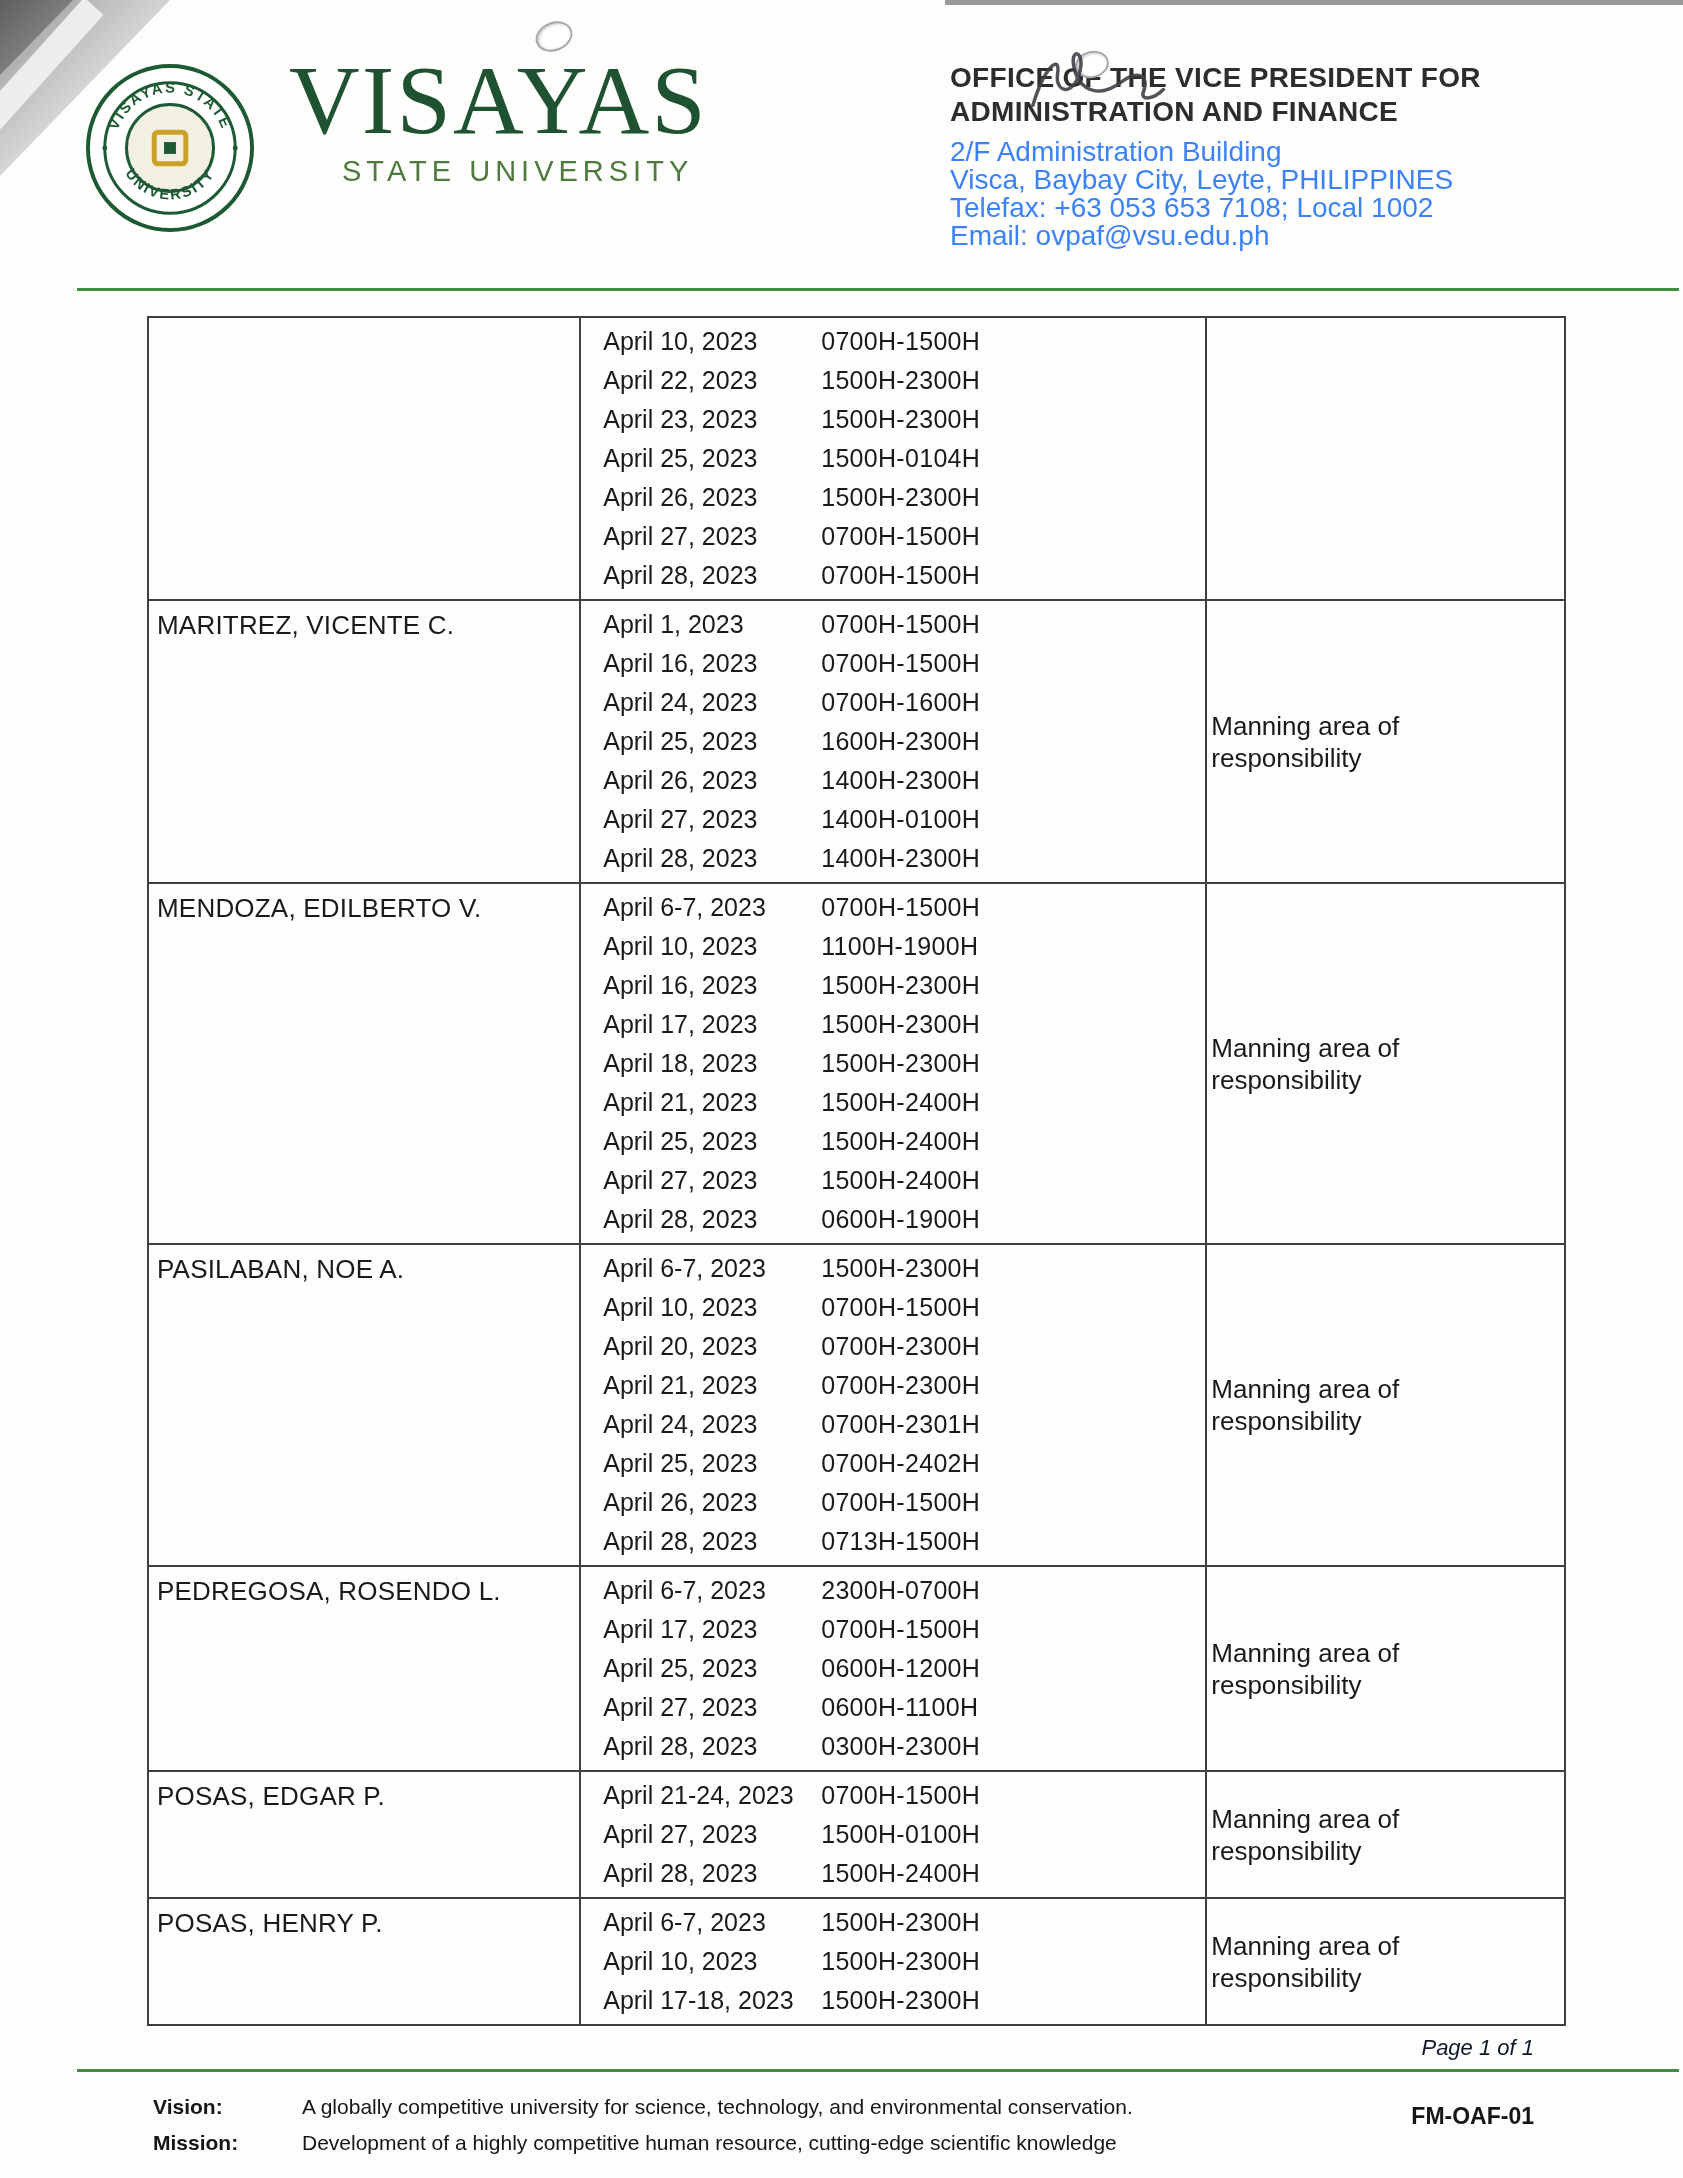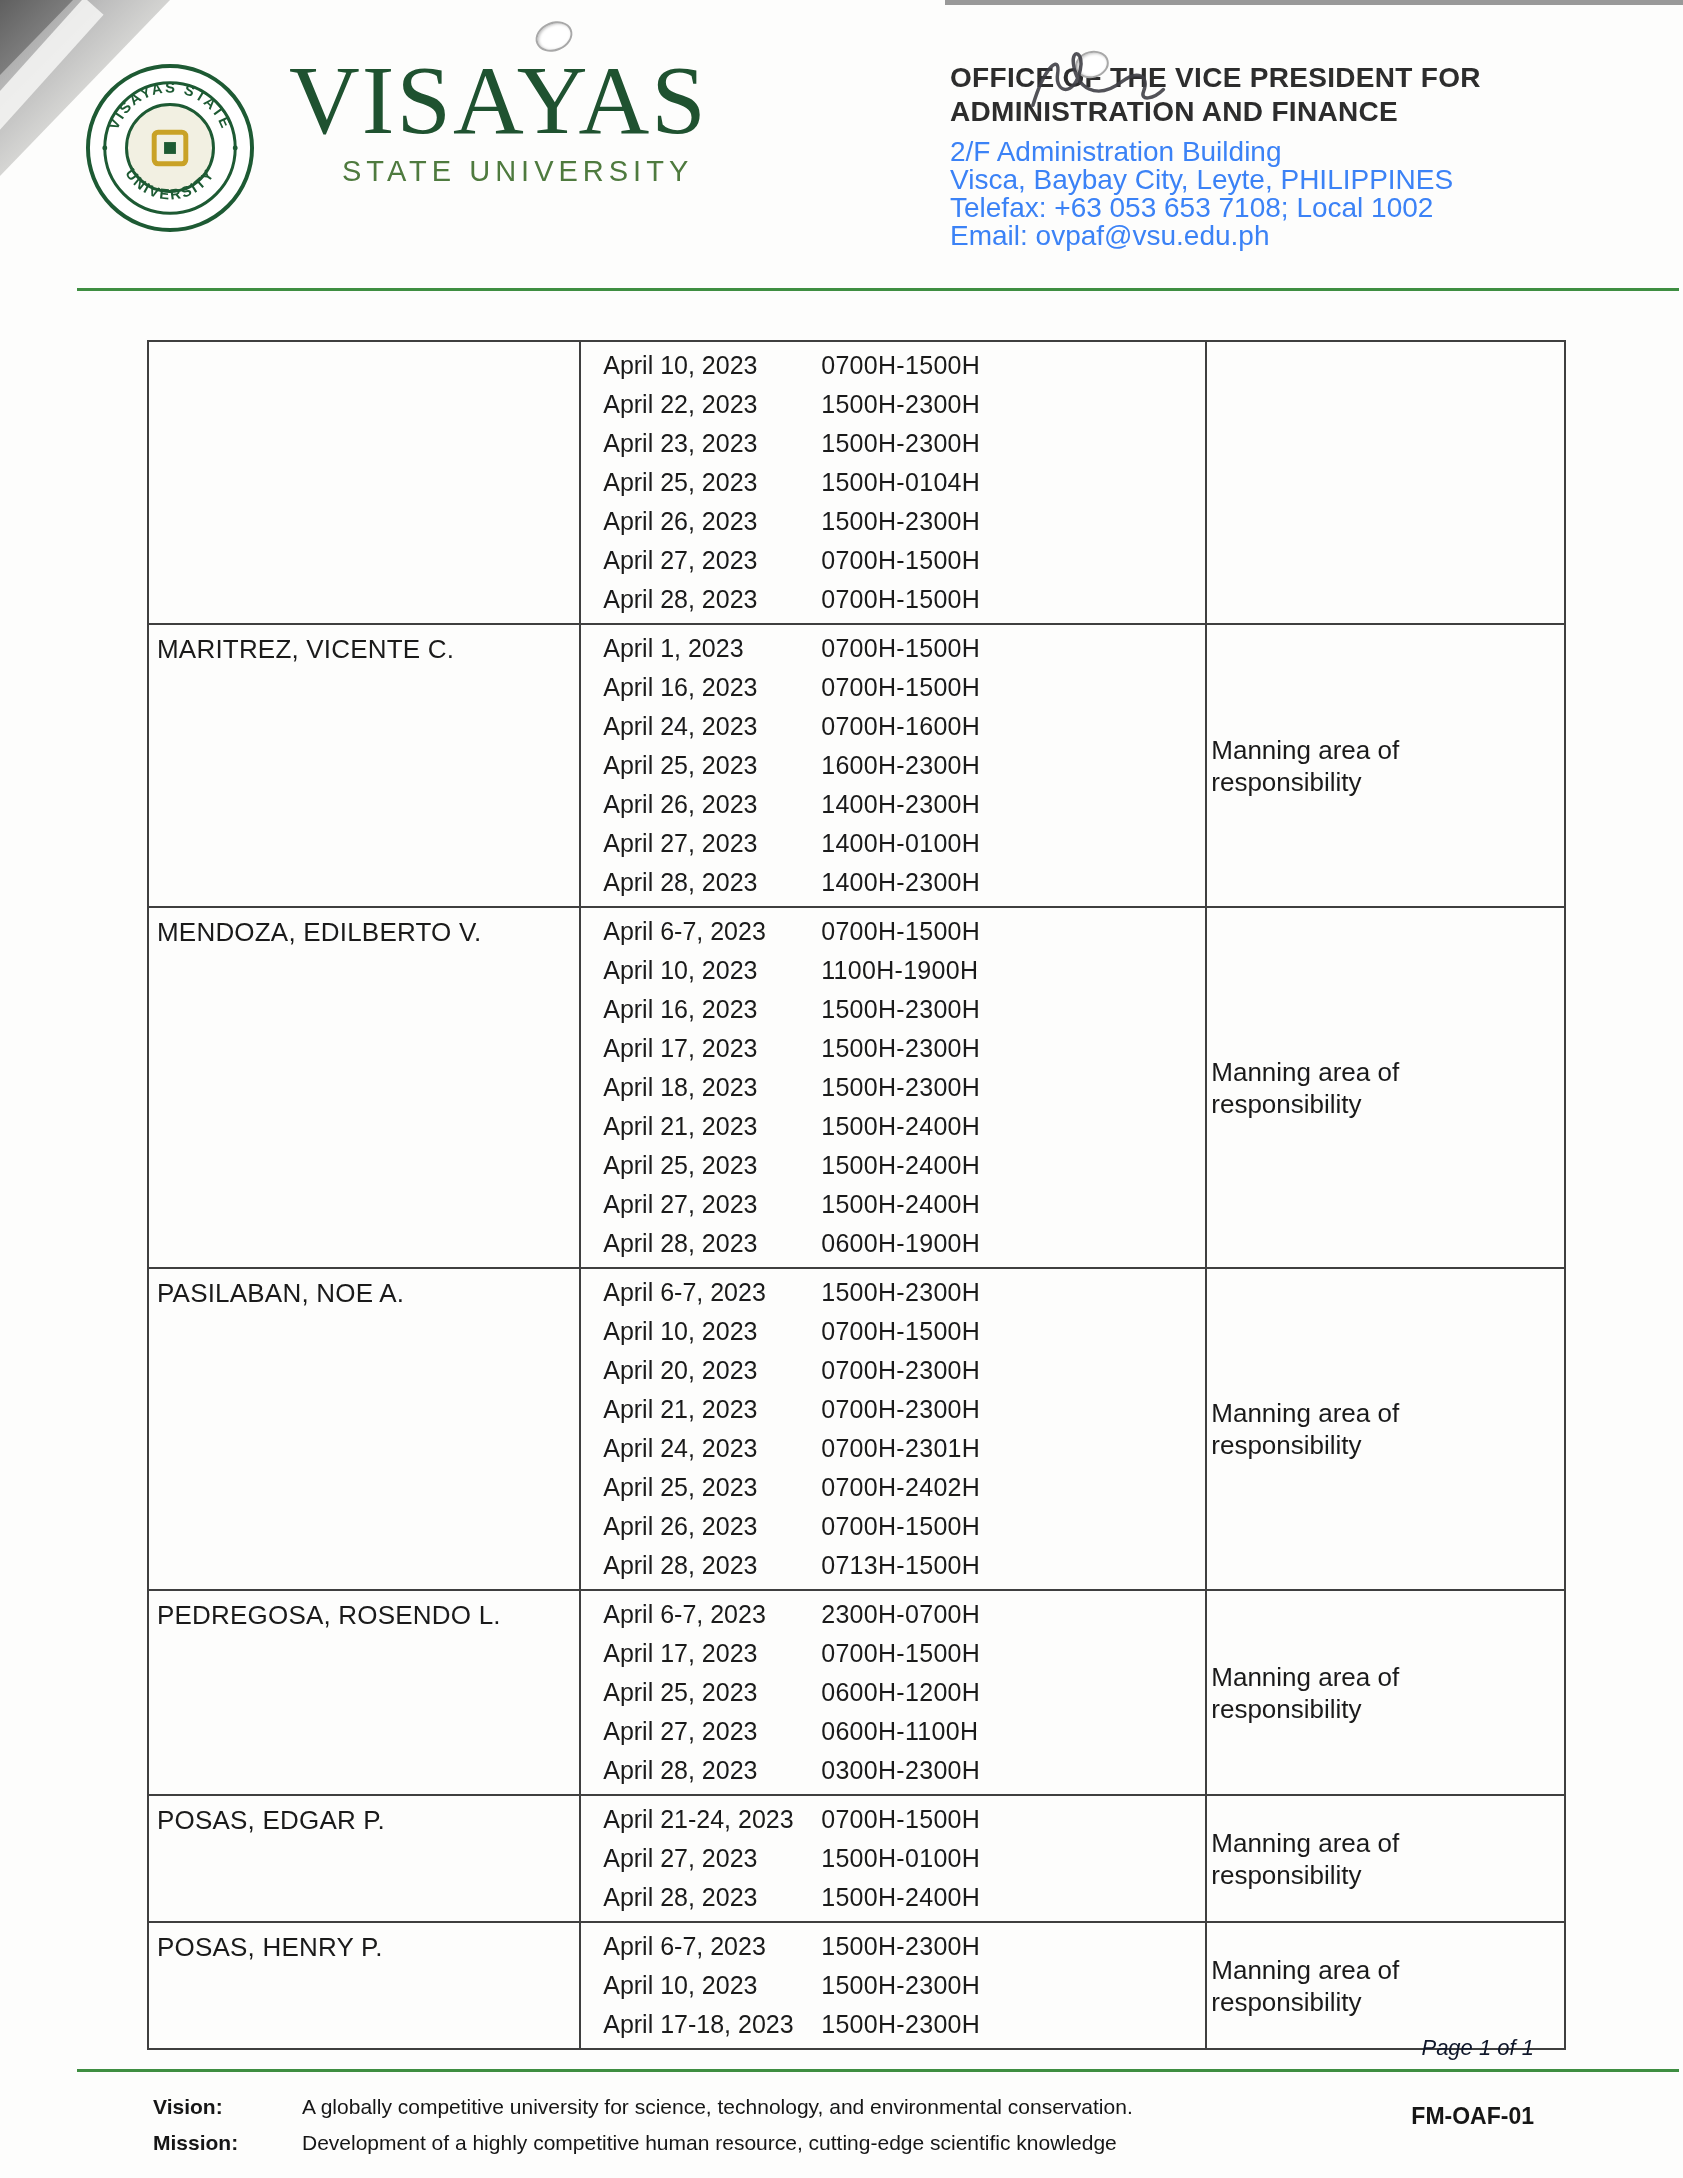--- a/index.html
+++ b/index.html
@@ -27,21 +27,21 @@
   .wm-main{font-family:"Liberation Serif",serif;font-size:98px;line-height:1;color:#1f5230;letter-spacing:2px;}
   .wm-sub{margin:6px 0 0 53px;font-size:29px;letter-spacing:5px;color:#4e7a3e;}
   .office-block{position:absolute;left:950px;top:61px;}
   .office-title{font-size:28px;font-weight:bold;color:#2d2d2d;line-height:34px;letter-spacing:0.3px;}
   .office-addr{margin-top:9px;}
   .addr-line{font-size:28px;line-height:28px;color:#3b82f6;}
   .rule{position:absolute;left:77px;width:1602px;height:3px;background:var(--line-green,#3e8e41);}
   .header-rule{top:288px;}
 
   
-  .schedule-table{position:absolute;left:147px;top:340px;width:1415px;
+  .schedule-table{position:absolute;left:147px;top:316px;width:1415px;
     border:2px solid #3f3f3f;border-bottom:none;}
   .trow{display:flex;border-bottom:2px solid #3f3f3f;}
   .cell{box-sizing:border-box;}
   .name-cell{width:452px;padding:7px 10px 0 8px;font-size:26px;border-right:2px solid #3f3f3f;
     line-height:34px;letter-spacing:0.2px;}
   .sched-cell{width:655px;padding:4px 0 4px 22px;border-right:2px solid #3f3f3f;}
   .remark-cell{width:373px;display:flex;align-items:center;padding:0 14px 0 4px;font-size:26px;line-height:32px;}
   .entry{height:39px;display:flex;align-items:center;font-size:25px;}
   .edate{width:218px;flex:none;}
   .etime{letter-spacing:0.3px;}

